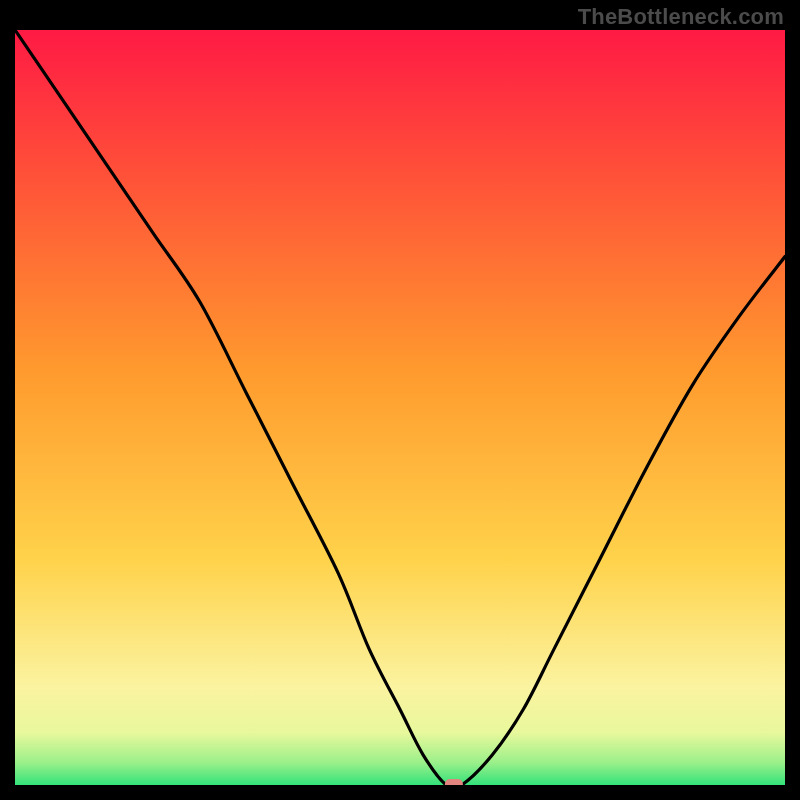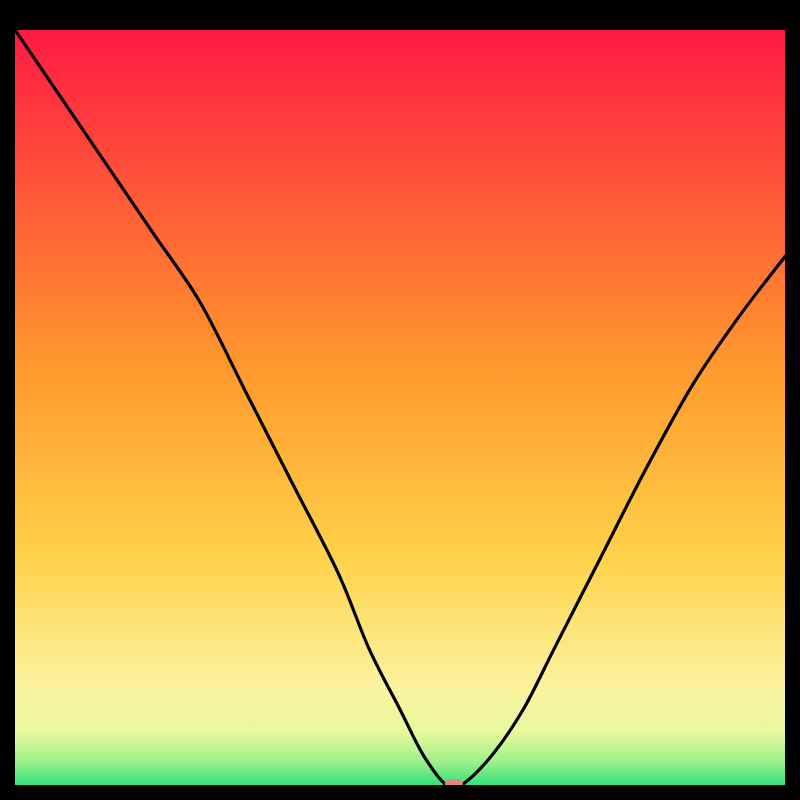--- a/index.html
+++ b/index.html
@@ -37,20 +37,21 @@
   .plot svg {
     display: block;
     width: 100%;
     height: 100%;
   }
 </style>
 </head>
 <body>
 
 <div class="frame">
+  <div class="watermark">TheBottleneck.com</div>
 
   <div class="plot">
     <svg id="chart-svg" viewBox="0 0 770 755" preserveAspectRatio="none">
       <defs>
         <linearGradient id="bg-grad" x1="0" y1="1" x2="0" y2="0">
             <stop offset="0.0%" stop-color="#33e27a"></stop>
             <stop offset="3.0%" stop-color="#9cf08a"></stop>
             <stop offset="7.0%" stop-color="#e9f89c"></stop>
             <stop offset="13.0%" stop-color="#fbf3a0"></stop>
             <stop offset="30.0%" stop-color="#ffd24a"></stop>

